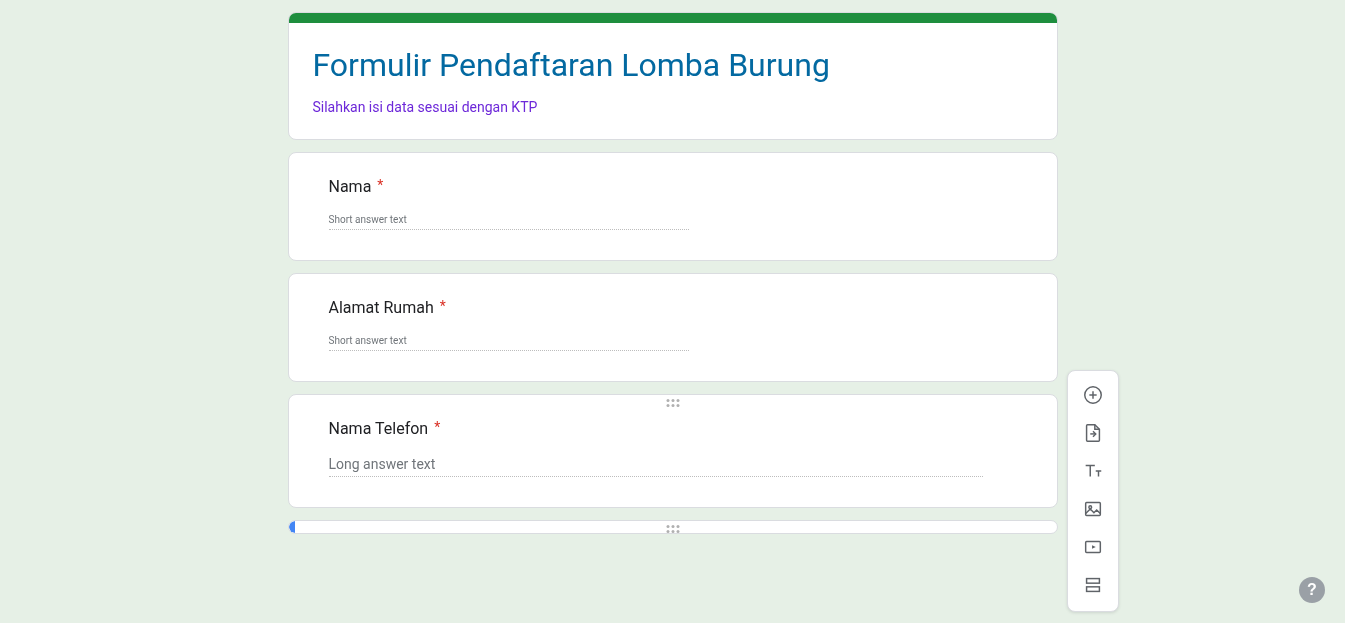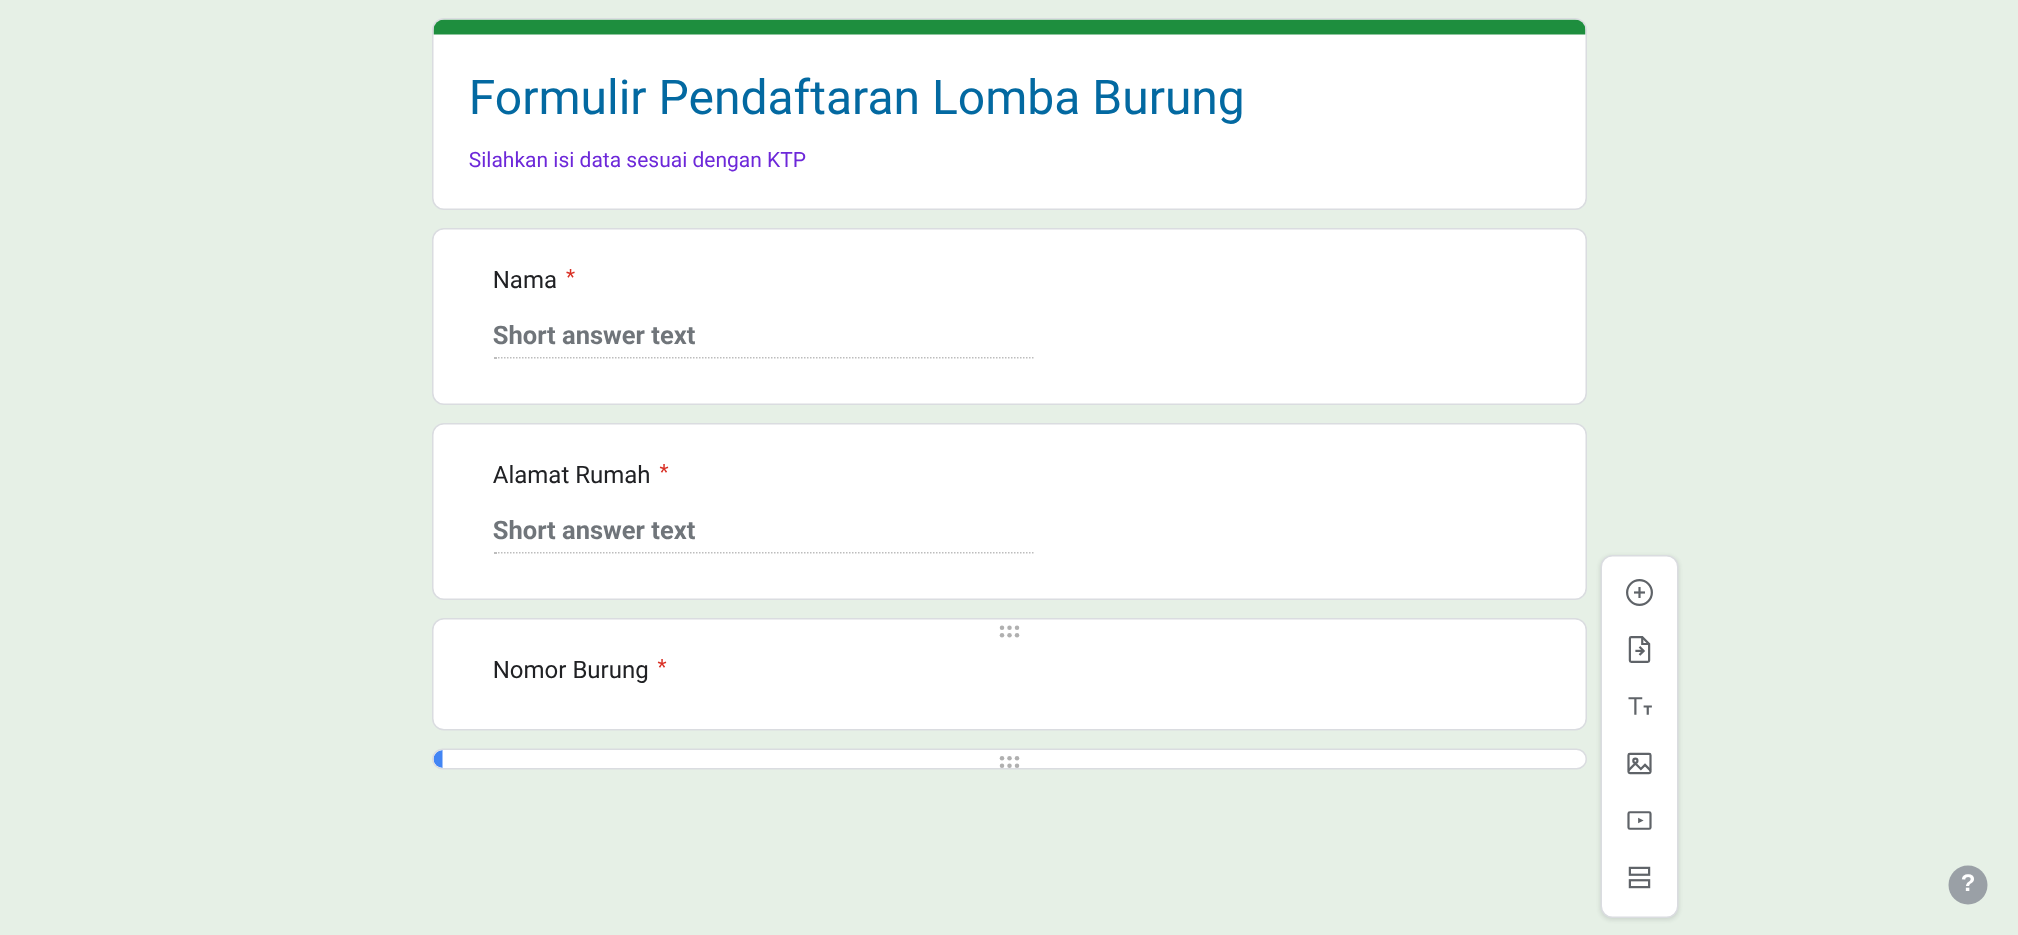--- a/index.html
+++ b/index.html
@@ -65,25 +65,24 @@
     font-size: 14px;
     vertical-align: top;
   }
   .answer-slot {
     margin-top: 18px;
   }
   .short-answer {
     width: 360px;
     border: none;
     border-bottom: 1px dotted #bdbdbd;
-    font-size: 17px;
+    font-size: 10px;
     color: #70757a;
     padding-bottom: 4px;
     background: transparent;
-    font-weight: bold;
   }
   .long-answer {
     width: 654px;
     border: none;
     border-bottom: 1px dotted #bdbdbd;
     font-size: 14px;
     color: #70757a;
     padding-bottom: 4px;
     background: transparent;
   }
@@ -215,22 +214,25 @@
           <span class="dot"></span>
           <span class="dot"></span>
         </div>
       <div class="row">
           <span class="dot"></span>
           <span class="dot"></span>
           <span class="dot"></span>
         </div>
     </div>
     <div class="inner">
-      <span class="q-label">Nomor Burung</span>
+      <span class="q-label">Nama Telefon</span>
       <span class="req-star">*</span>
+      <div class="answer-slot">
+        <div class="long-answer">Long answer text</div>
+      </div>
     </div>
   </div>
 
   <div class="peek-card">
     <div class="blue-edge"></div>
     <div class="drag-handle">
       <div class="row">
           <span class="dot"></span>
           <span class="dot"></span>
           <span class="dot"></span>

